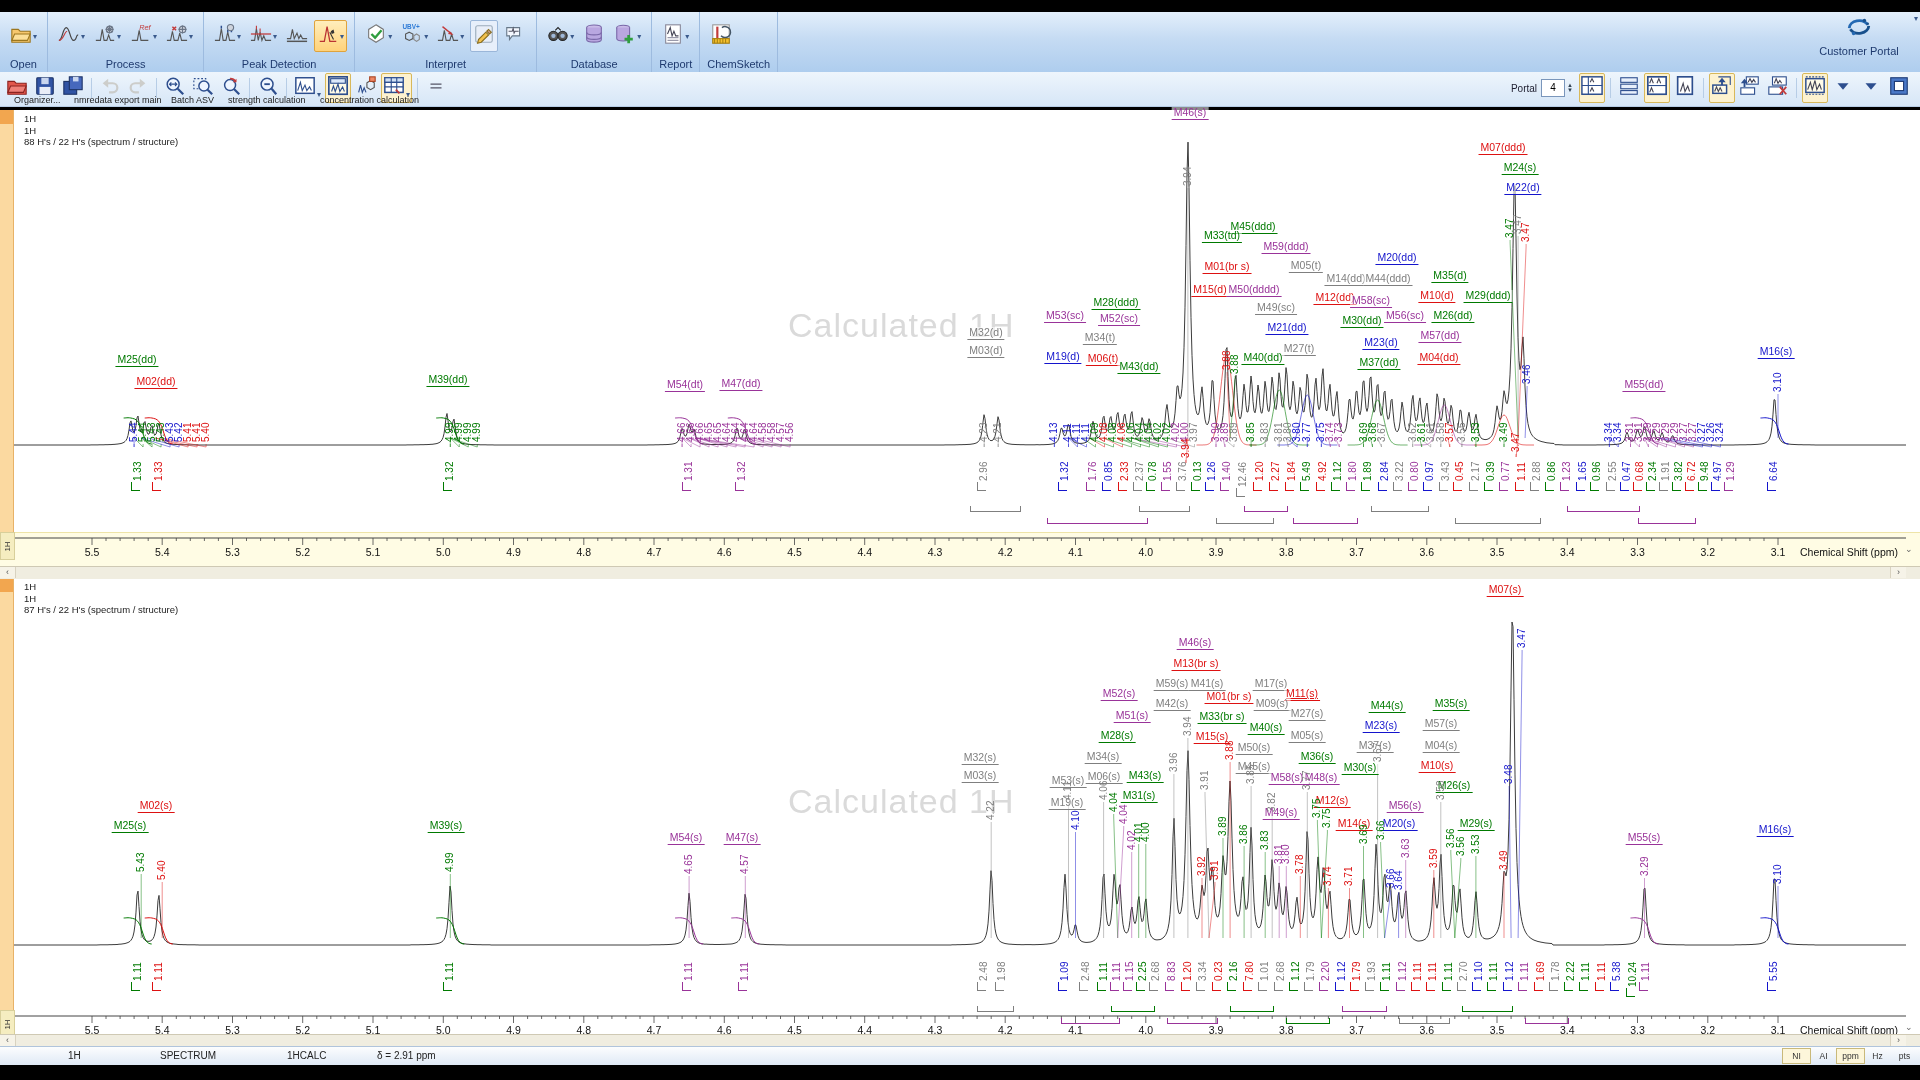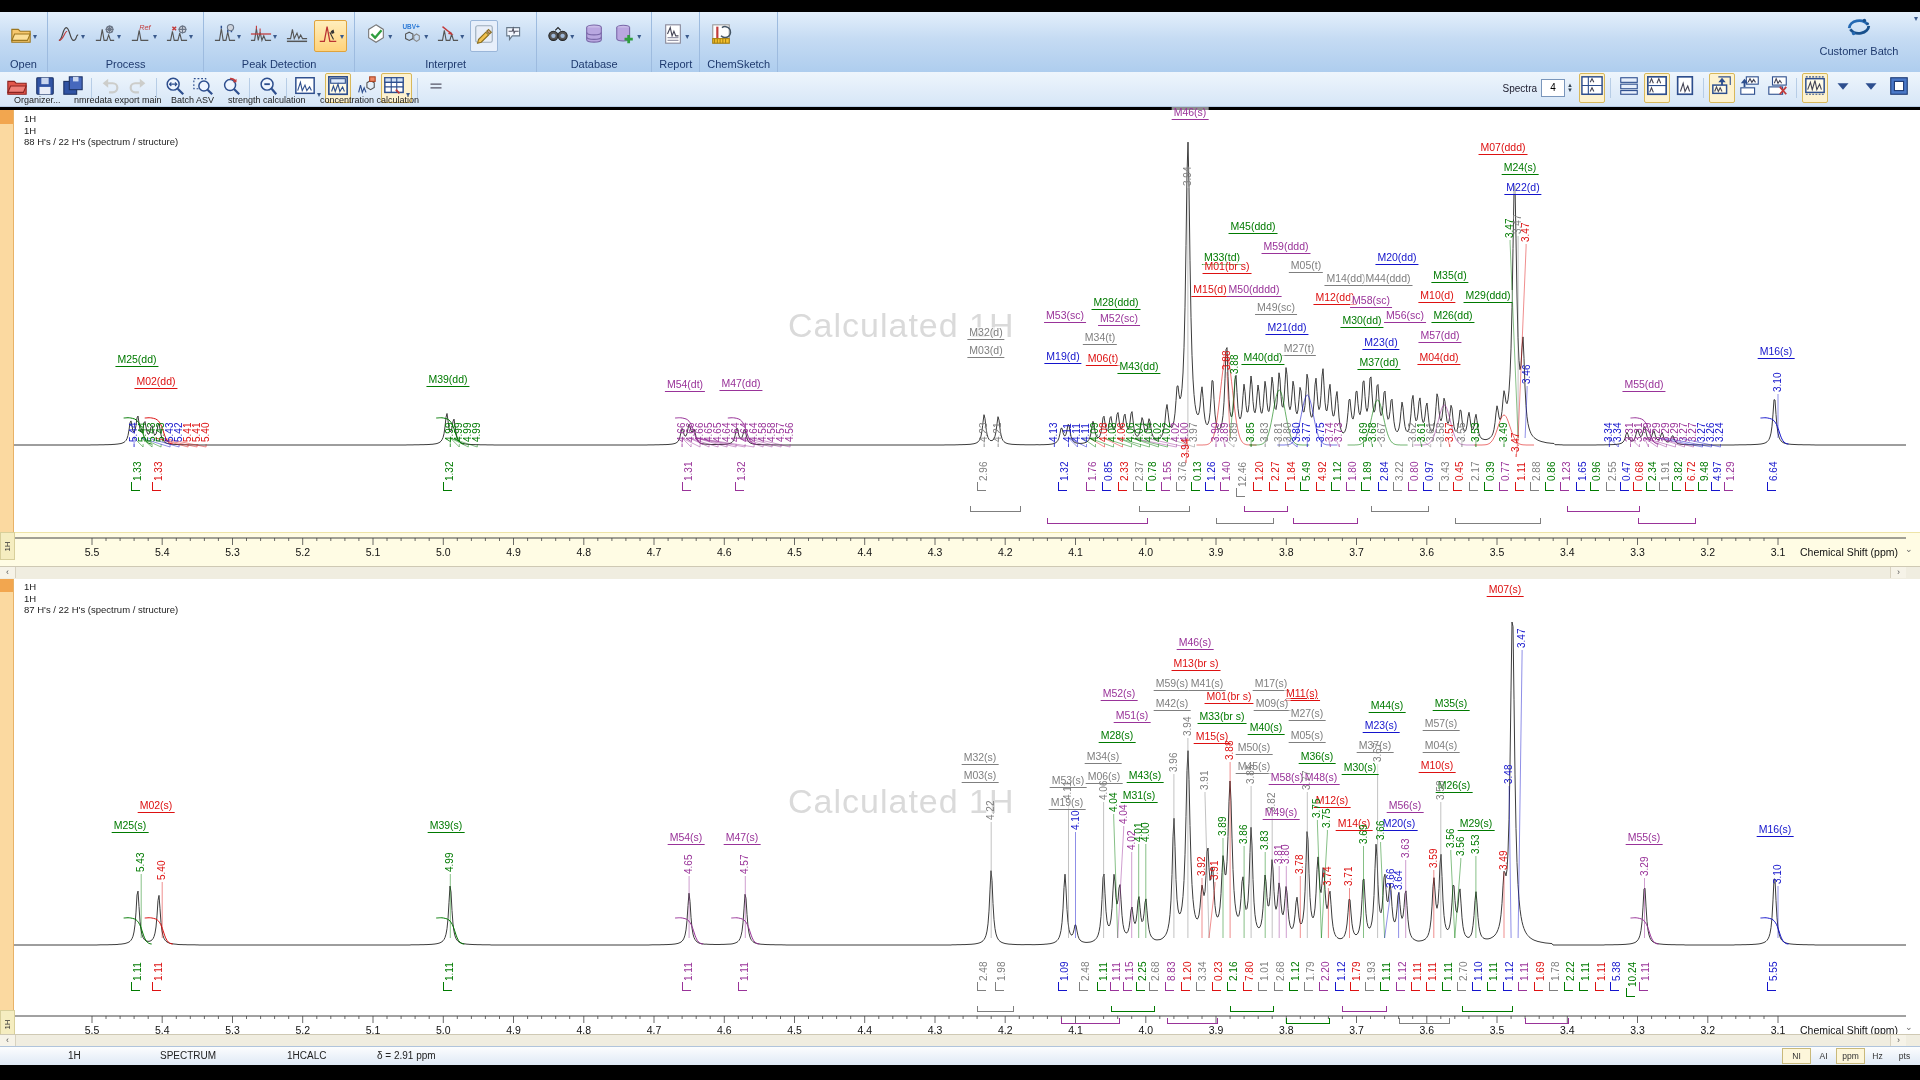--- a/index.html
+++ b/index.html
@@ -241,21 +241,21 @@
       </div>
     </div>
   <div id="portal">
     <div id="portal-icon"><svg width="34" height="26" viewBox="0 0 24 24" fill="none">
           <path d="M3 13a9 7 0 0 1 17-3" stroke="#2469b3" stroke-width="2.6"></path>
           <path d="M21 11a9 7 0 0 1-17 3" stroke="#18508c" stroke-width="2.6"></path>
           <circle cx="17" cy="6" r="1.6" fill="#18508c" stroke="none"></circle>
           <circle cx="7" cy="18" r="1.6" fill="#2469b3" stroke="none"></circle>
           <circle cx="20" cy="9" r="1.2" fill="#18508c" stroke="none"></circle>
         </svg></div>
-    <div class="rlabel">Customer Batch</div>
+    <div class="rlabel">Customer Portal</div>
   </div>
   <div class="abs" style="right:2px;top:14px;font-size:8px;color:#3a5a8c">▾</div>
   <div id="qbar">
       <div class="qicons">
         <div class="qbtn"><span><svg width="22" height="22" viewBox="0 0 24 24" fill="none" stroke-width="1.2">
               <path d="M2 7h7l2 2h11v12H2z" fill="#e2574c" stroke="#8c2420"></path>
               <path d="M2 19l3-7h17l-3 7z" fill="#ef8078" stroke="#8c2420"></path>
             </svg></span></div>
         <div class="qbtn"><span><svg width="22" height="22" viewBox="0 0 24 24" fill="none" stroke-width="1.2">
               <rect x="3" y="3" width="18" height="18" rx="1" fill="#3053a4" stroke="#1d3366"></rect>
@@ -324,21 +324,21 @@
         <div class="qbtn"><span><svg width="22" height="22" viewBox="0 0 24 24" fill="none" stroke-width="1.2">
               <path d="M6 10h12M6 14h12" stroke="#556" stroke-width="1.4"></path>
             </svg></span></div>
       </div>
       <div class="qlabel" style="left: 14px;">Organizer...</div>
       <div class="qlabel" style="left: 74px;">nmredata export main</div>
       <div class="qlabel" style="left: 171px;">Batch ASV</div>
       <div class="qlabel" style="left: 228px;">strength calculation</div>
       <div class="qlabel" style="left: 320px;">concentration calculation</div>
       <div id="qright">
-        <span class="lbl">Spectra</span>
+        <span class="lbl">Portal</span>
         <span id="spinner">4</span>
         <span id="spinbtns">
           <span>▲</span>
           <span>▼</span>
         </span>
         <span class="qbtn active" style="display: inline-flex;">
           <span><svg width="22" height="22" viewBox="0 0 24 24" fill="none" stroke-width="1.2">
               <rect x="1" y="2" width="22" height="19" fill="#fff" stroke="#2d4e8e" stroke-width="1.6"></rect>
               <path d="M1 11.5h22M8 2v19" stroke="#2d4e8e"></path>
               <path d="M10 8l2-4 2 4M10 18l2-4 2 4" stroke="#445"></path>
@@ -877,21 +877,21 @@
       <div class="tickl" style="left: 1637.5px; top: 546px;">3.3</div>
       <div class="tickl" style="left: 1707.75px; top: 546px;">3.2</div>
       <div class="tickl" style="left: 1778px; top: 546px;">3.1</div>
       <div class="axtitle" style="left: 1800px; top: 546px;">Chemical Shift (ppm)</div>
       <div class="abs" style="left: 1905px; top: 544px; font-size: 9px; color: rgb(102, 102, 102); pointer-events: auto;">⌄</div>
       <div class="mlabel" style="left: 1190px; top: 107px; color: rgb(153, 51, 153); pointer-events: auto;">M46(s)</div>
       <div class="mlabel" style="left: 1503px; top: 142px; color: rgb(221, 17, 17); pointer-events: auto;">M07(ddd)</div>
       <div class="mlabel" style="left: 1520px; top: 162px; color: rgb(0, 122, 0); pointer-events: auto;">M24(s)</div>
       <div class="mlabel" style="left: 1523px; top: 182px; color: rgb(20, 20, 204); pointer-events: auto;">M22(d)</div>
       <div class="mlabel" style="left: 1253px; top: 221px; color: rgb(0, 122, 0); pointer-events: auto;">M45(ddd)</div>
-      <div class="mlabel" style="left: 1222px; top: 252px; color: rgb(0, 122, 0); pointer-events: auto;">M33(td)</div>
+      <div class="mlabel" style="left: 1222px; top: 230px; color: rgb(0, 122, 0); pointer-events: auto;">M33(td)</div>
       <div class="mlabel" style="left: 1286px; top: 241px; color: rgb(153, 51, 153); pointer-events: auto;">M59(ddd)</div>
       <div class="mlabel" style="left: 1227px; top: 261px; color: rgb(221, 17, 17); pointer-events: auto;">M01(br s)</div>
       <div class="mlabel" style="left: 1306px; top: 260px; color: rgb(127, 127, 127); pointer-events: auto;">M05(t)</div>
       <div class="mlabel" style="left: 1397px; top: 252px; color: rgb(20, 20, 204); pointer-events: auto;">M20(dd)</div>
       <div class="mlabel" style="left: 1210px; top: 284px; color: rgb(221, 17, 17); pointer-events: auto;">M15(d)</div>
       <div class="mlabel" style="left: 1254px; top: 284px; color: rgb(153, 51, 153); pointer-events: auto;">M50(dddd)</div>
       <div class="mlabel" style="left: 1346px; top: 273px; color: rgb(127, 127, 127); pointer-events: auto;">M14(dd)</div>
       <div class="mlabel" style="left: 1388px; top: 273px; color: rgb(127, 127, 127); pointer-events: auto;">M44(ddd)</div>
       <div class="mlabel" style="left: 1450px; top: 270px; color: rgb(0, 122, 0); pointer-events: auto;">M35(d)</div>
       <div class="mlabel" style="left: 1335px; top: 292px; color: rgb(221, 17, 17); pointer-events: auto;">M12(dd)</div>

